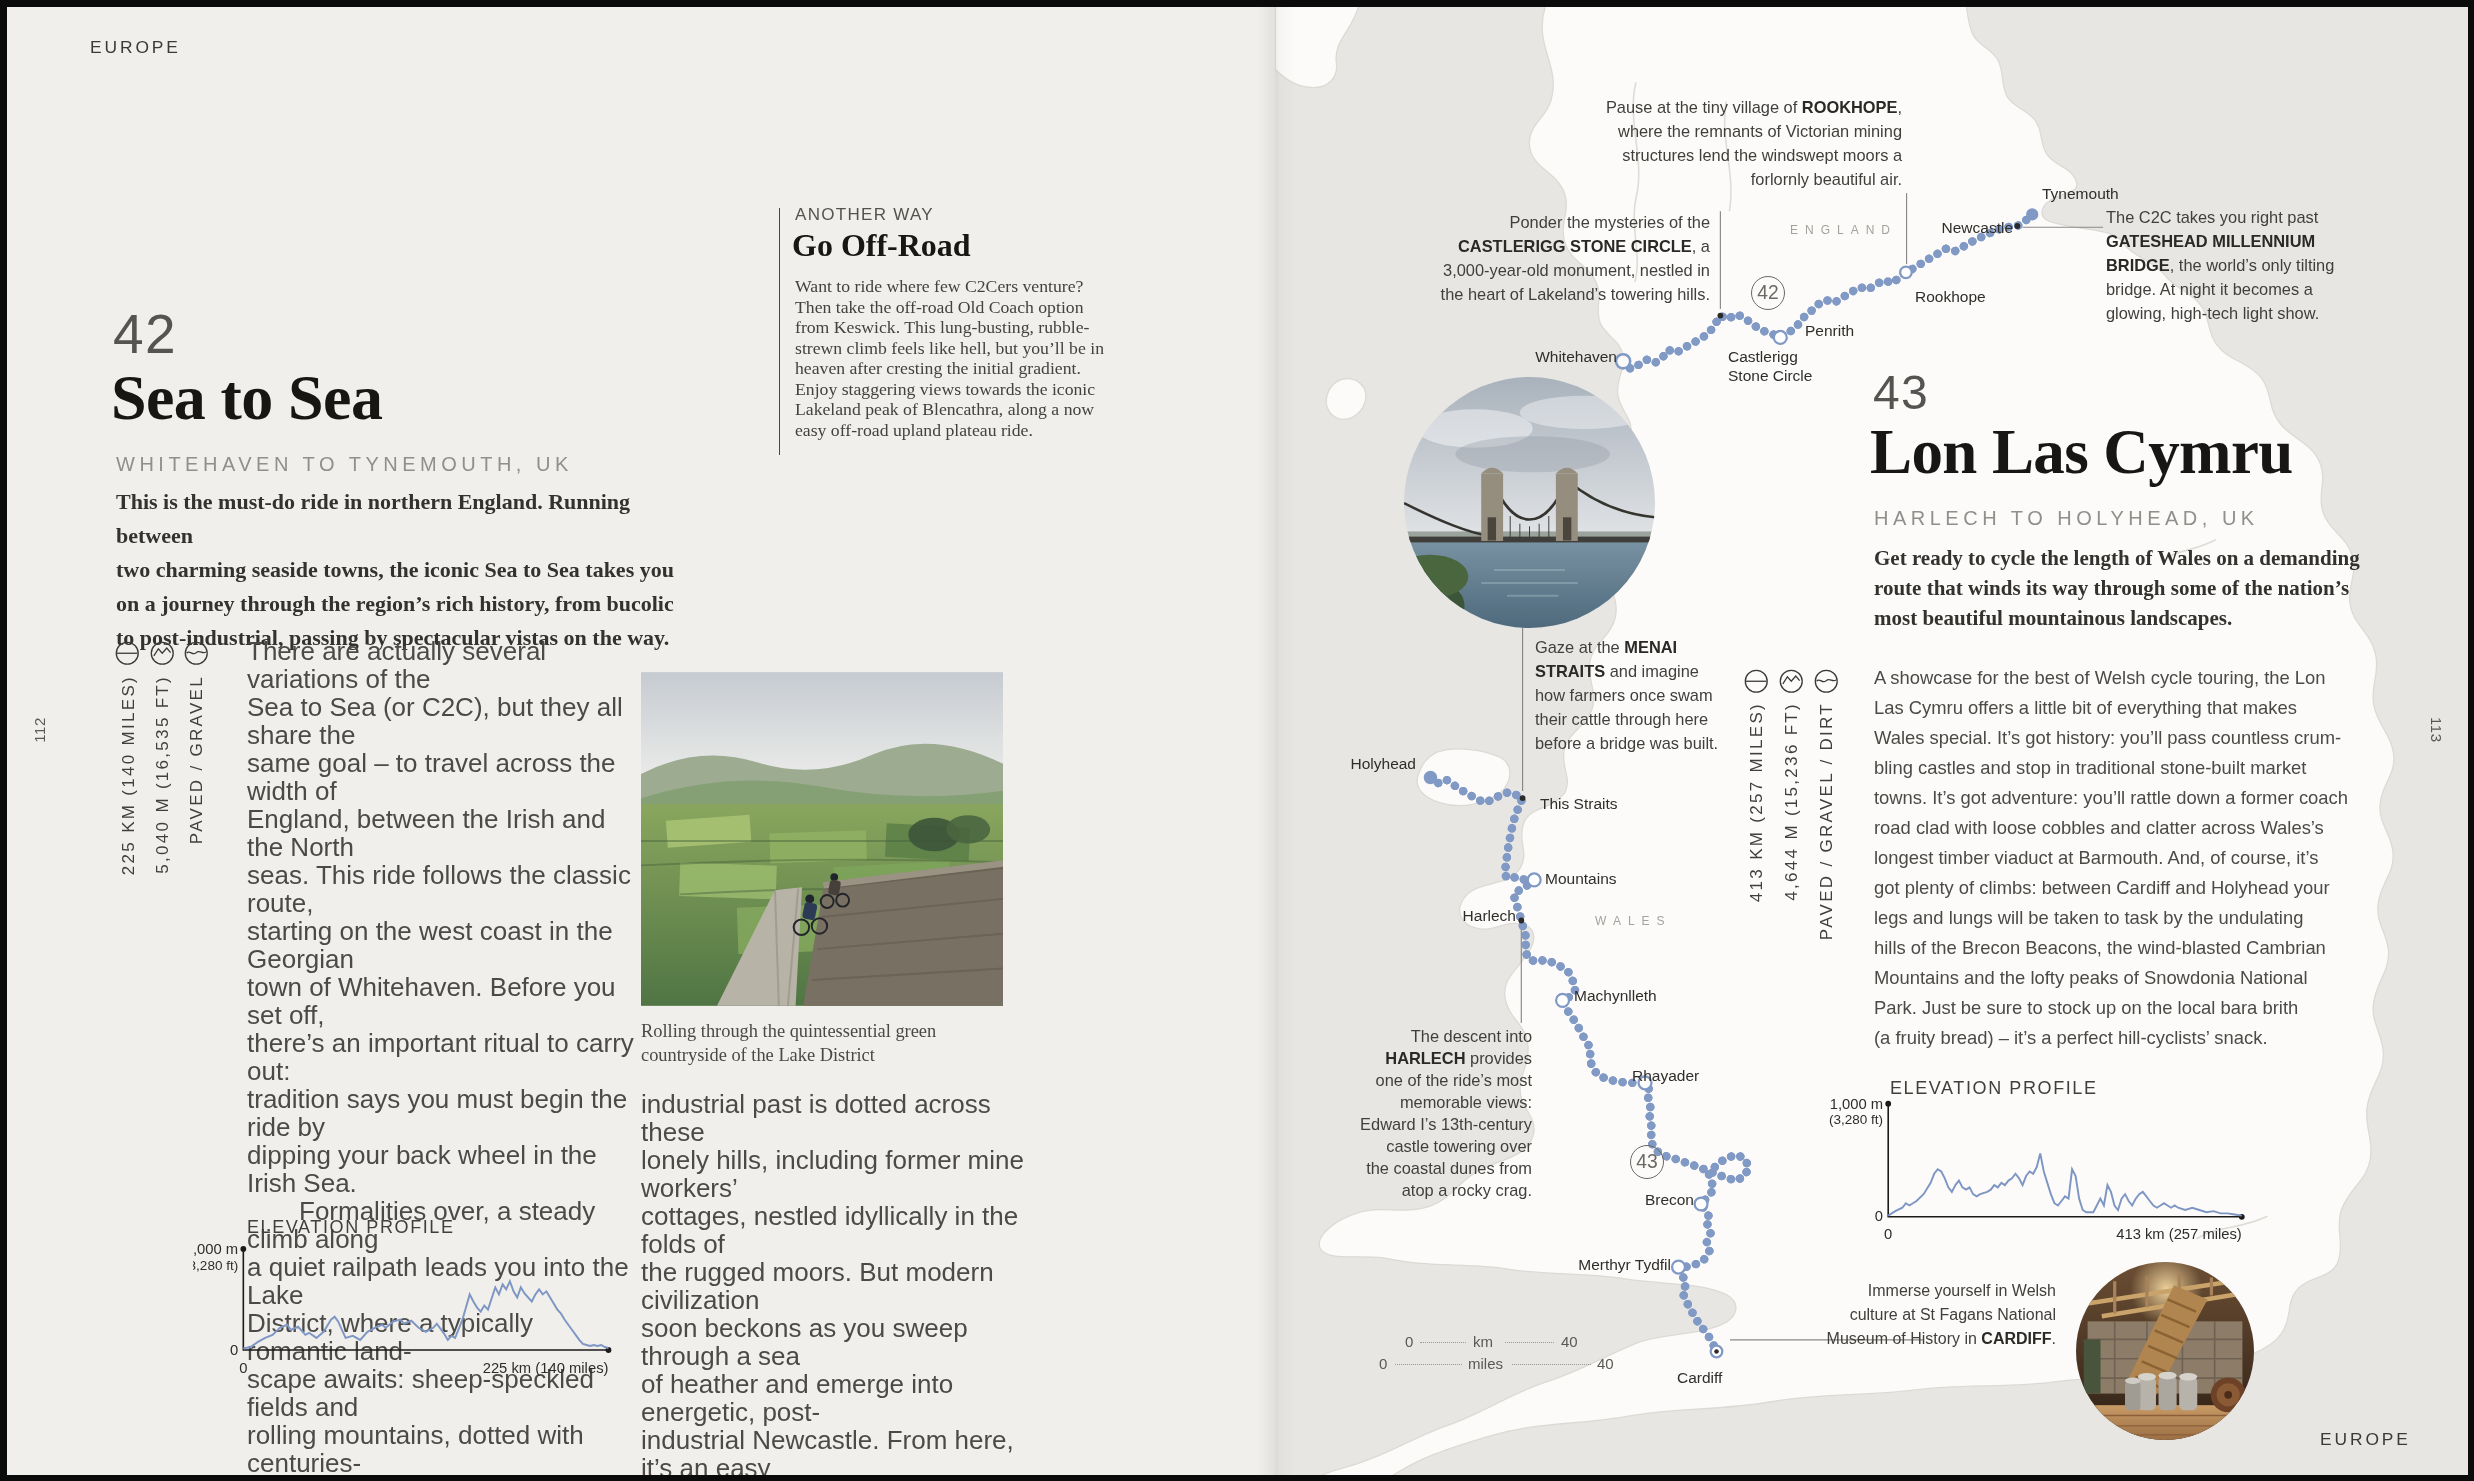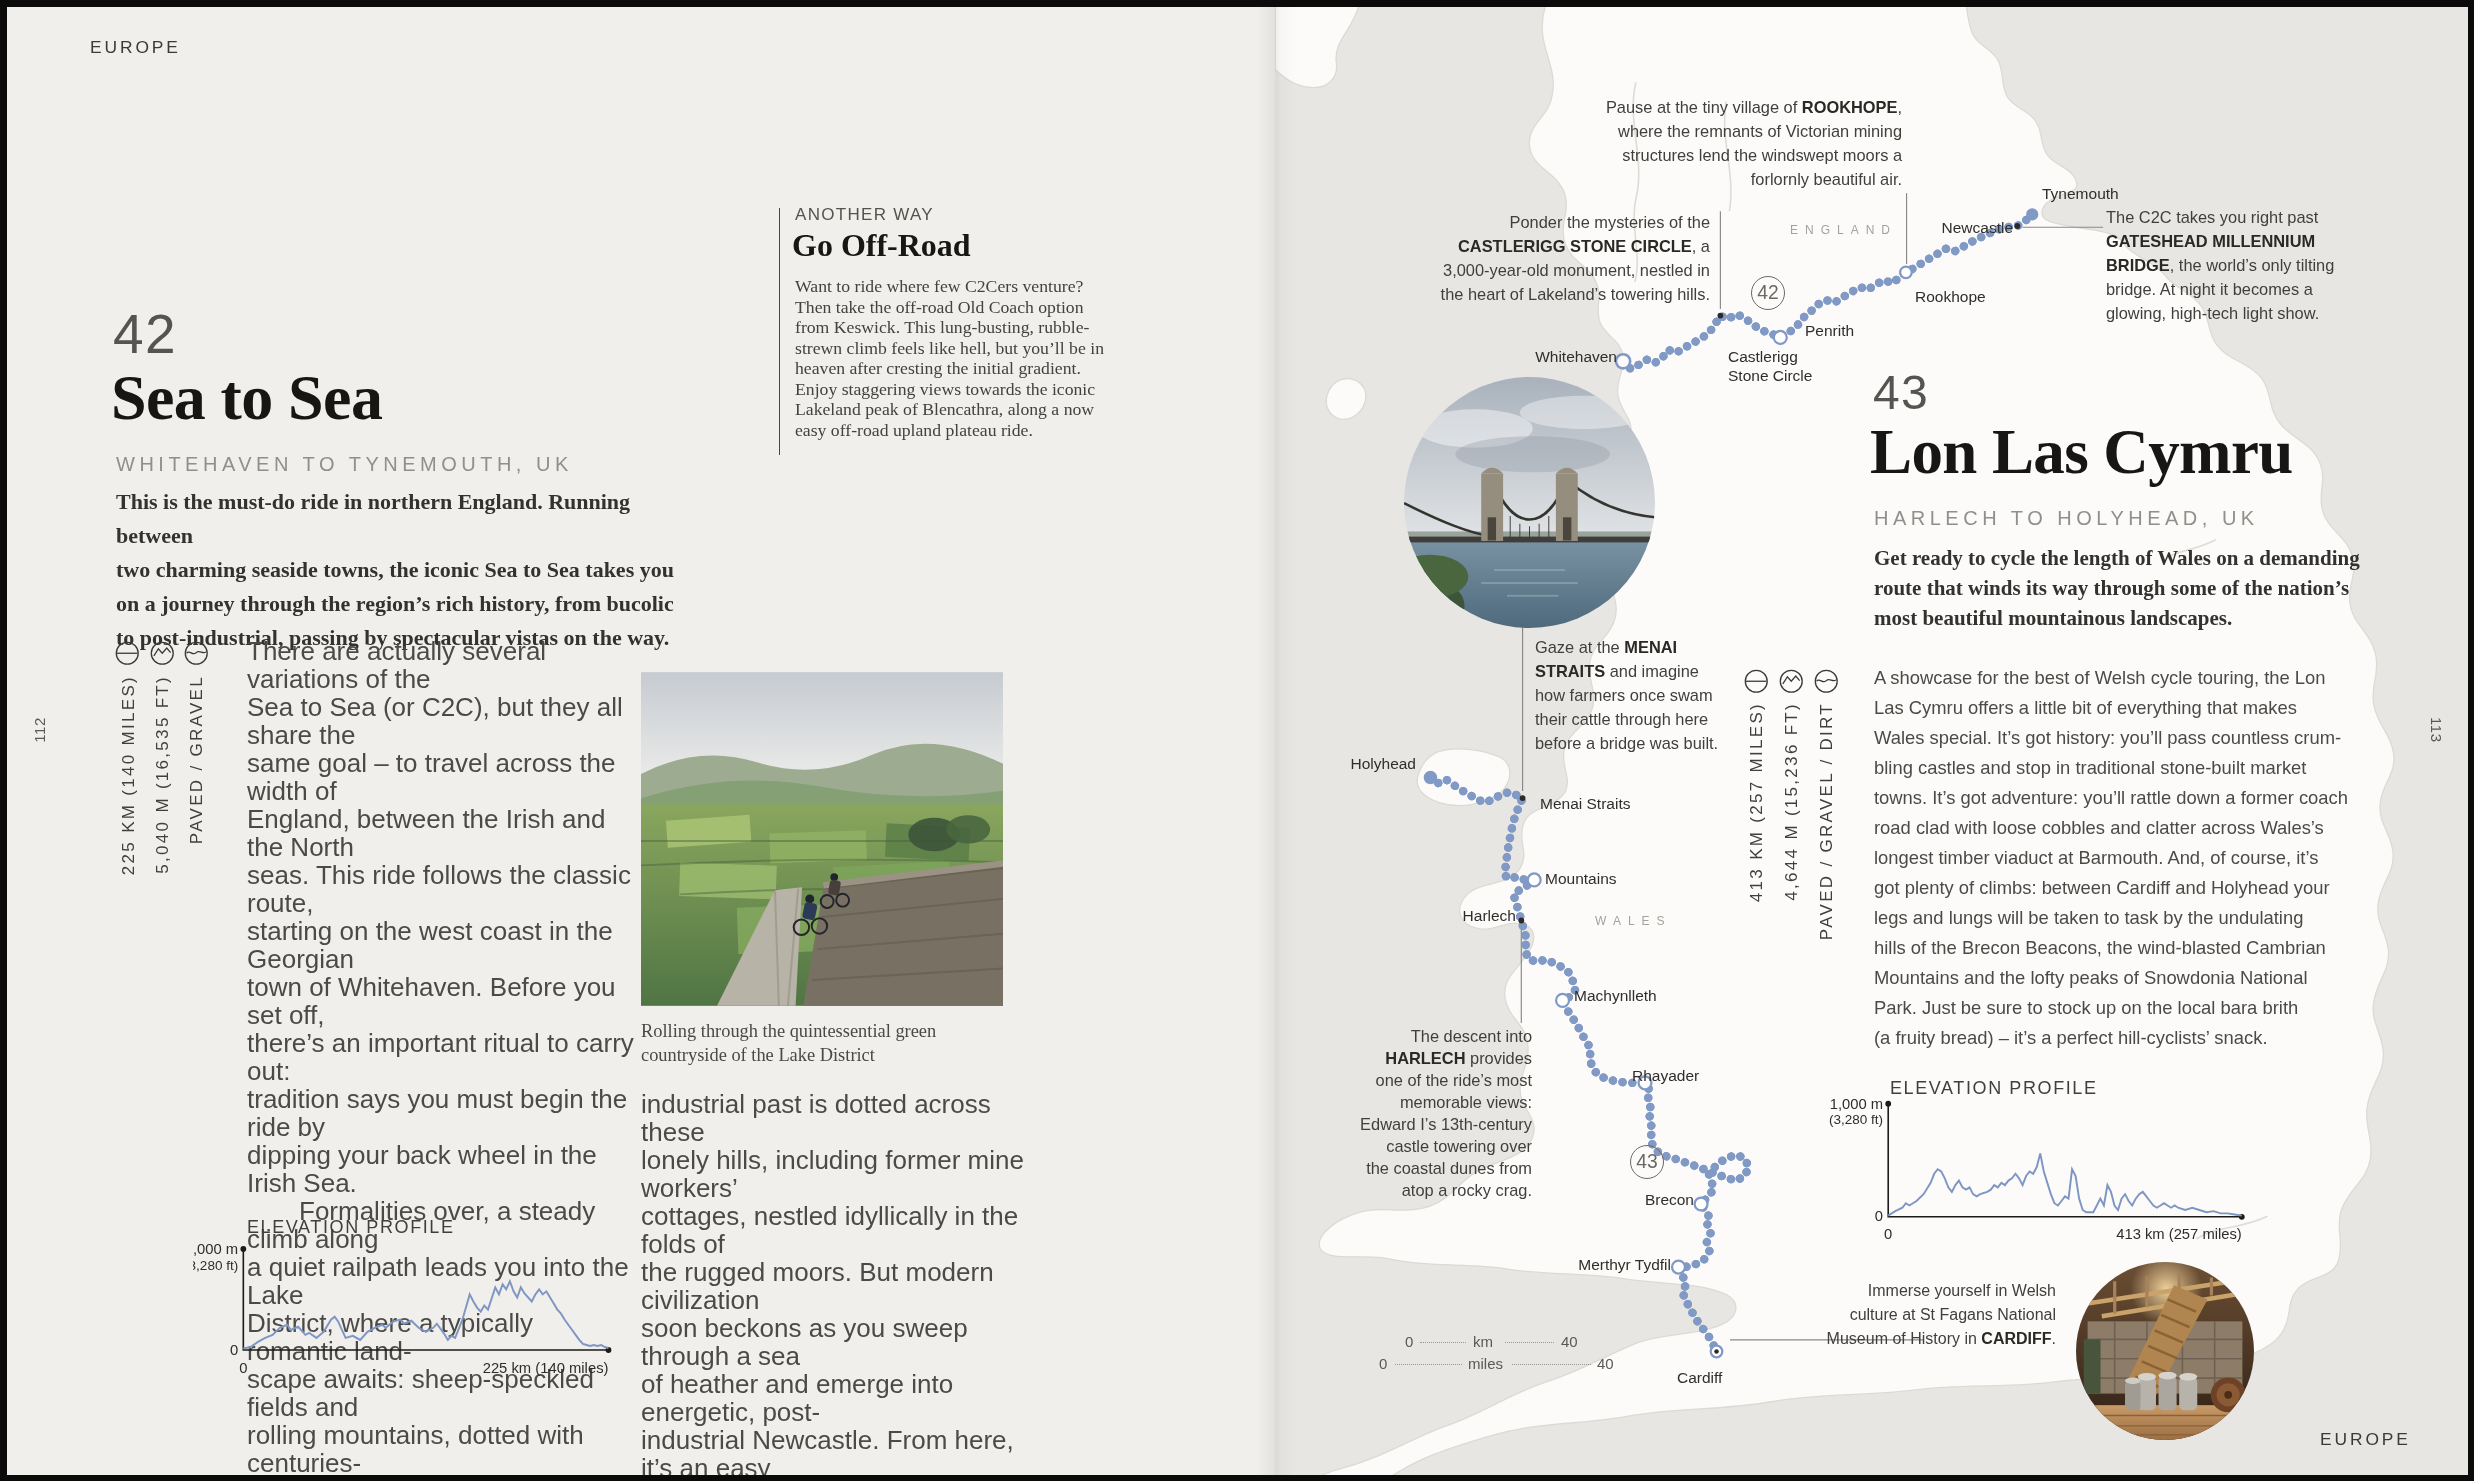--- a/index.html
+++ b/index.html
@@ -278,21 +278,21 @@
   <div class="badge thin" style="left:1630px;top:1145px;">43</div>
 
   <div class="town" style="left:1502px;top:347px;width:115px;text-align:right;">Whitehaven</div>
   <div class="town pre" style="left:1728px;top:347px;">Castlerigg
 Stone Circle</div>
   <div class="town" style="left:1805px;top:321px;">Penrith</div>
   <div class="town" style="left:1915px;top:287px;">Rookhope</div>
   <div class="town" style="left:1901px;top:218px;width:112px;text-align:right;">Newcastle</div>
   <div class="town" style="left:2042px;top:184px;">Tynemouth</div>
   <div class="town" style="left:1315px;top:754px;width:101px;text-align:right;">Holyhead</div>
-  <div class="town" style="left:1540px;top:794px;">Menai Straits</div>
+  <div class="town" style="left:1540px;top:794px;">This Straits</div>
   <div class="town" style="left:1545px;top:869px;">Mountains</div>
   <div class="town" style="left:1444px;top:906px;width:72px;text-align:right;">Harlech</div>
   <div class="town" style="left:1574px;top:986px;">Machynlleth</div>
   <div class="town" style="left:1632px;top:1066px;">Rhayader</div>
   <div class="town" style="left:1624px;top:1190px;width:70px;text-align:right;">Brecon</div>
   <div class="town" style="left:1547px;top:1255px;width:124px;text-align:right;">Merthyr Tydfil</div>
   <div class="town" style="left:1677px;top:1368px;">Cardiff</div>
 
   <div class="abs mapnote" style="left:1593px;top:95px;width:309px;text-align:right;">Pause at the tiny village of <b>ROOKHOPE</b>,<br>where the remnants of Victorian mining<br>structures lend the windswept moors a<br>forlornly beautiful air.</div>
   <div class="abs mapnote" style="left:1426px;top:210px;width:284px;text-align:right;">Ponder the mysteries of the<br><b>CASTLERIGG STONE CIRCLE</b>, a<br>3,000-year-old monument, nestled in<br>the heart of Lakeland’s towering hills.</div>

